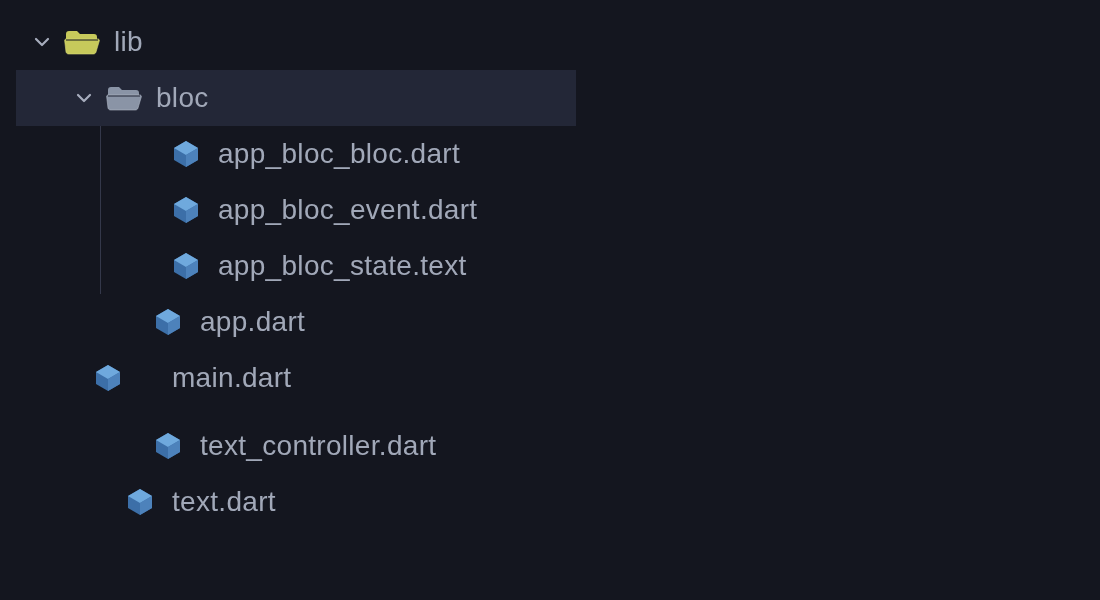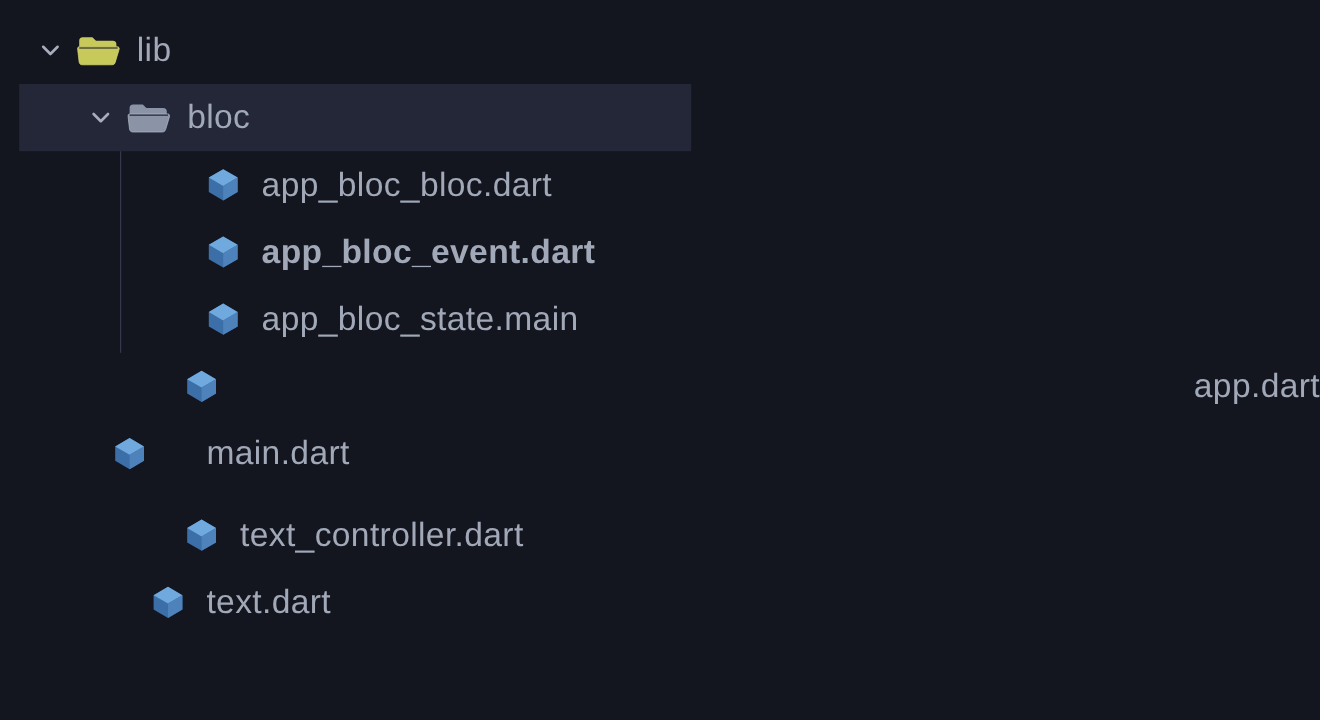--- a/index.html
+++ b/index.html
@@ -90,43 +90,43 @@
     <span class="icon-slot">
       <svg width="30" height="30" viewBox="0 0 30 30">
         <polygon points="15,2 27,9 27,21 15,28 3,21 3,9" fill="#3c6fa8"></polygon>
         <polygon points="15,2 27,9 15,16 3,9" fill="#6fa9dd"></polygon>
         <polygon points="15,16 27,9 27,21 15,28" fill="#4d82bb"></polygon>
       </svg>
     </span>
     <span class="label">app_bloc_bloc.dart</span>
   </div>
 
-  <div class="row" style="padding-left:152px;font-weight:bold;">
+  <div class="row" style="padding-left:152px;">
     <span class="icon-slot">
       <svg width="30" height="30" viewBox="0 0 30 30">
         <polygon points="15,2 27,9 27,21 15,28 3,21 3,9" fill="#3c6fa8"></polygon>
         <polygon points="15,2 27,9 15,16 3,9" fill="#6fa9dd"></polygon>
         <polygon points="15,16 27,9 27,21 15,28" fill="#4d82bb"></polygon>
       </svg>
     </span>
     <span class="label">app_bloc_event.dart</span>
   </div>
 
   <div class="row" style="padding-left:152px;">
     <span class="icon-slot">
       <svg width="30" height="30" viewBox="0 0 30 30">
         <polygon points="15,2 27,9 27,21 15,28 3,21 3,9" fill="#3c6fa8"></polygon>
         <polygon points="15,2 27,9 15,16 3,9" fill="#6fa9dd"></polygon>
         <polygon points="15,16 27,9 27,21 15,28" fill="#4d82bb"></polygon>
       </svg>
     </span>
-    <span class="label">app_bloc_state.main</span>
+    <span class="label">app_bloc_state.text</span>
   </div>
 
-  <div class="row" style="padding-left:134px;justify-content:space-between;">
+  <div class="row" style="padding-left:134px;">
     <span class="icon-slot">
       <svg width="30" height="30" viewBox="0 0 30 30">
         <polygon points="15,2 27,9 27,21 15,28 3,21 3,9" fill="#3c6fa8"></polygon>
         <polygon points="15,2 27,9 15,16 3,9" fill="#6fa9dd"></polygon>
         <polygon points="15,16 27,9 27,21 15,28" fill="#4d82bb"></polygon>
       </svg>
     </span>
     <span class="label">app.dart</span>
   </div>
 

